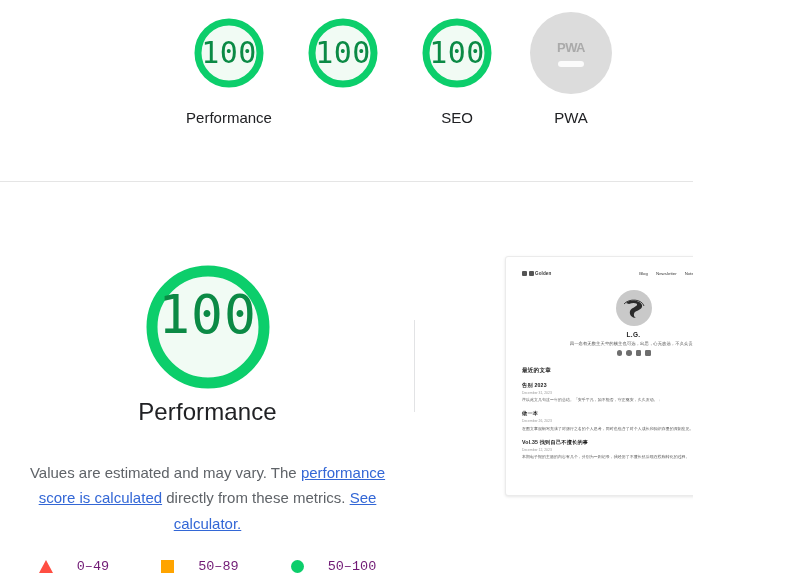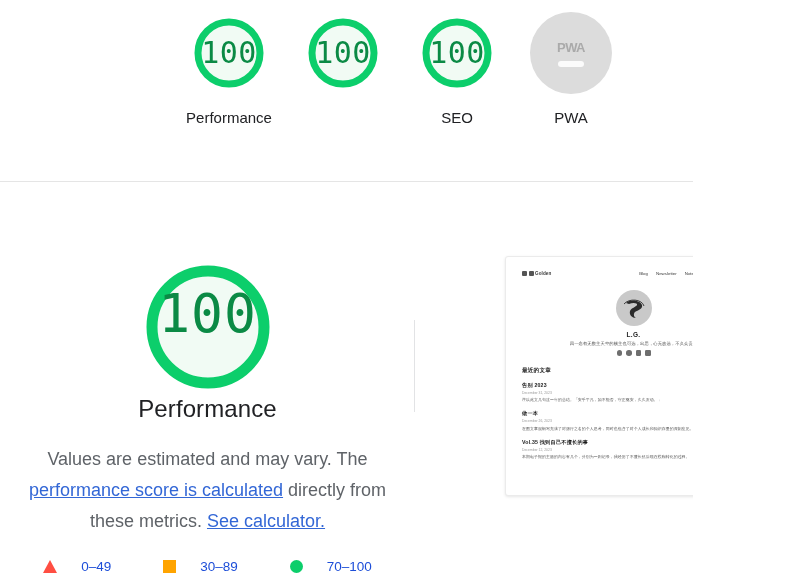--- a/index.html
+++ b/index.html
@@ -123,45 +123,46 @@
     color: #0b8a45;
     font-family: "DejaVu Sans Mono", monospace;
   }
   .big-title {
     margin-top: 22px;
     font-size: 24px;
     color: #202124;
     letter-spacing: 0.1px;
   }
   .metrics-note {
-    margin-top: 21px;
+    margin-top: 34px;
     width: 392px;
     text-align: center;
-    font-size: 18px;
+    font-size: 15px;
     line-height: 1.72;
     color: #5f6368;
   }
   .metrics-note a {
     color: #3367d6;
     text-decoration: underline;
   }
 
   .legend {
     margin-top: 22px;
     width: 392px;
     display: flex;
     justify-content: center;
     gap: 52px;
   }
   .legend-item {
     display: flex;
     align-items: center;
     gap: 24px;
     font-size: 13.5px;
-    color: #1d4ed8;
+    color: #701a75;
+    font-family: Liberation Mono, monospace;
   }
   .mk-triangle {
     width: 0; height: 0;
     border-left: 7.5px solid transparent;
     border-right: 7.5px solid transparent;
     border-bottom: 13px solid #ff4e42;
   }
   .mk-square {
     width: 13px; height: 13px;
     background: #ffa400;
@@ -389,25 +390,25 @@
         <span>Values are estimated and may vary. The </span><a href="#">performance score is calculated</a><span> directly from these metrics. </span><a href="#">See calculator.</a>
       </div>
 
       <div class="legend">
         <div class="legend-item">
           <span class="mk-triangle"></span>
           <span>0–49</span>
         </div>
         <div class="legend-item">
           <span class="mk-square"></span>
-          <span>30–89</span>
+          <span>50–89</span>
         </div>
         <div class="legend-item">
           <span class="mk-circle"></span>
-          <span>70–100</span>
+          <span>50–100</span>
         </div>
       </div>
 
       <div class="v-divider"></div>
     </div>
 
     <div class="right-col">
       <div class="thumb-card">
         <div class="thumb-inner">
 

